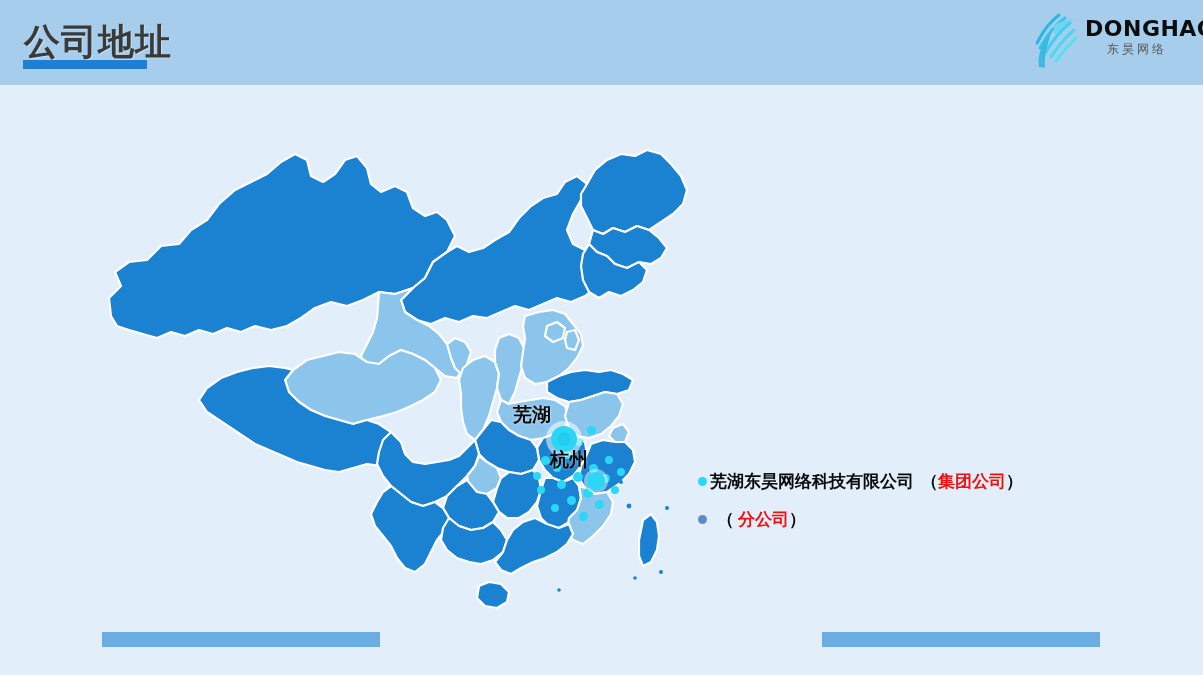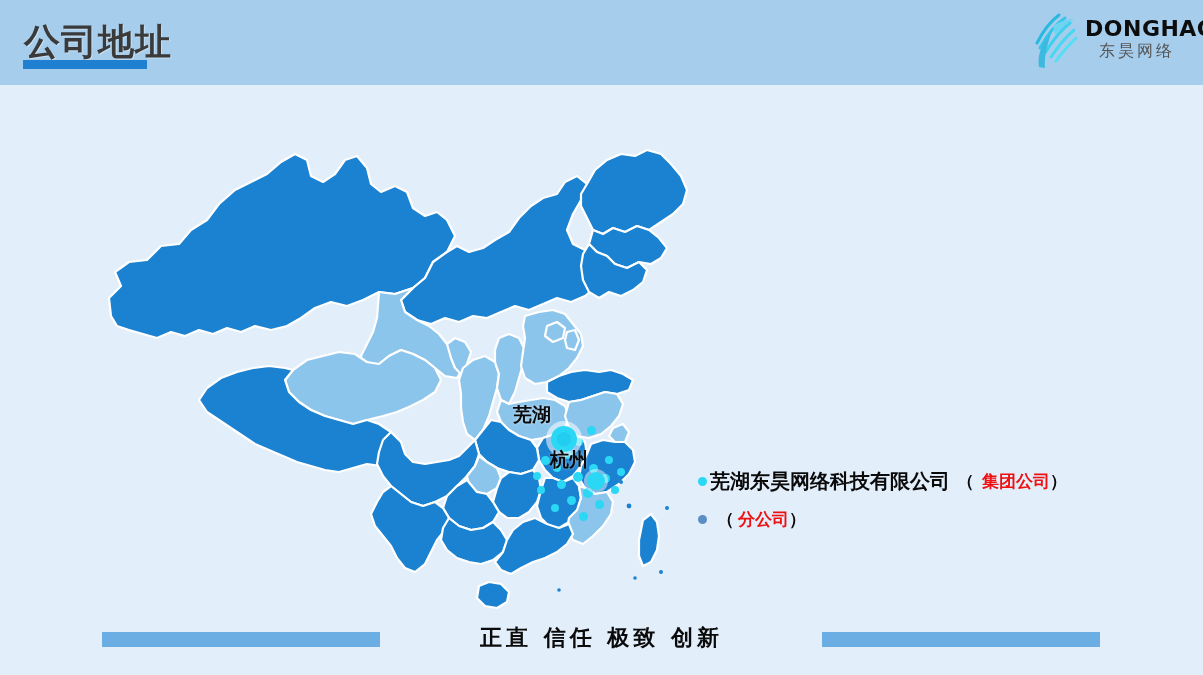--- a/index.html
+++ b/index.html
@@ -62,26 +62,25 @@
     text-align: center;
   }
   .logo-name {
     font-size: 22px;
     font-weight: bold;
     color: #0d0d0d;
     letter-spacing: 0.5px;
     line-height: 1.05;
   }
   .logo-sub {
-    font-size: 16px;
+    font-size: 12px;
     color: #555;
     letter-spacing: 3px;
     line-height: 1.3;
     margin-top: 2px;
-    font-family: Liberation Mono, monospace;
   }
   
   .map-wrap {
     position: absolute;
     left: 95px; top: 120px;
     width: 620px; height: 490px;
   }
   .map-wrap svg { display: block; }
   .map-label {
     position: absolute;
@@ -136,21 +135,21 @@
   .legend-bullet {
     width: 9px; height: 9px;
     border-radius: 50%;
     margin-right: 3px;
     flex: 0 0 auto;
   }
   .legend-bullet.b0 { background: #2ad8f5; }
   .legend-bullet.b1 { background: #5b8fc4; }
   .legend-bullet.b2 { background: #0a0a0a; width: 8px; height: 8px; }
   .legend-text {
-    font-size: 20px;
+    font-size: 17px;
     font-weight: bold;
     color: #0a0a0a;
   }
   .legend-paren {
     font-size: 17px;
     font-weight: bold;
     color: #0a0a0a;
     margin-left: 7px;
   }
   .legend-tag {
@@ -316,31 +315,30 @@
 
   <div class="map-label label-wuhu">芜湖</div>
   <div class="map-label label-hzh">杭州</div>
 
   <div class="legend">
 
     <div class="legend-row">
       <span class="legend-bullet b0"></span>
       <span class="legend-text">芜湖东昊网络科技有限公司</span>
       <span class="legend-paren">（</span>
-        <span class="legend-paren legend-tag" style="margin-left:8px">集团公司</span>
+        <span class="legend-paren legend-tag" style="margin-left:0">集团公司</span>
         <span class="legend-paren" style="margin-left:0">）</span>
     </div>
 
     <div class="legend-row">
       <span class="legend-bullet b1"></span>
       <span class="legend-paren">（</span>
         <span class="legend-paren legend-tag" style="margin-left:4px">分公司</span>
         <span class="legend-paren" style="margin-left:0">）</span>
     </div>
 
 
   </div>
 
   <div class="footer-bar left"></div>
-  <div class="footer-slogan">正直  信任  极致  创新</div>
   <div class="footer-bar right"></div>
 
 </div>
 
 </body></html>

